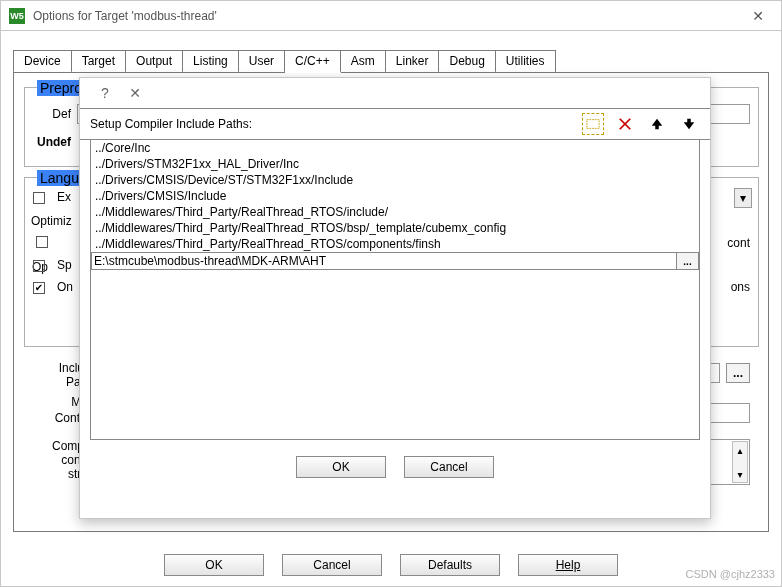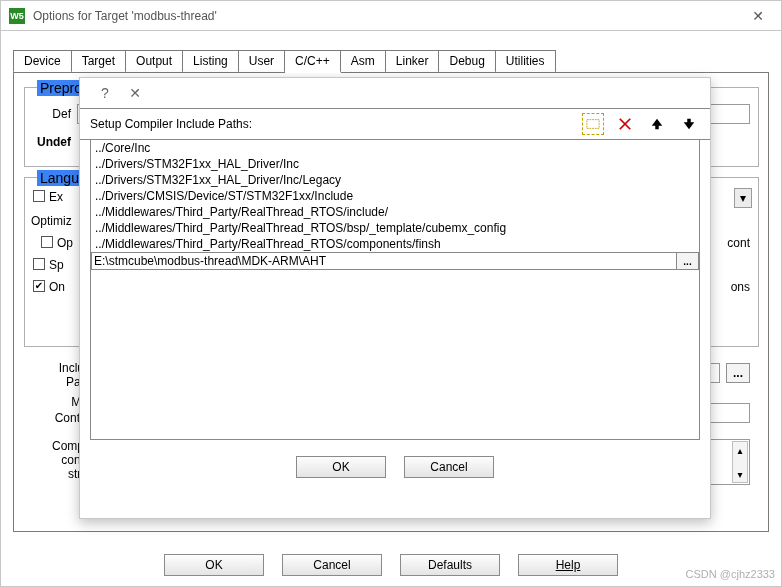--- a/index.html
+++ b/index.html
@@ -20,21 +20,21 @@
 .titlebar .icon{width:16px;height:16px;background:#2a8a2a;margin-right:8px;display:inline-flex;align-items:center;justify-content:center;color:#fff;font-weight:bold;font-size:9px;}
 .titlebar .title{flex:1;}
 .titlebar .closex{width:30px;text-align:center;font-size:14px;color:#555;}
 .tabs{display:flex;padding:4px 4px 0 12px;margin-top:14px;}
 .tab{border:1px solid #7a7a7a;border-bottom:2px solid #fff;padding:3px 10px 3px 10px;background:#fff;margin-right:0;position:relative;top:1px;}
 .tab+.tab{border-left:none;}
 .tab.active{z-index:2;border-top:1px solid #7a7a7a;}
 .tabpanel{border:1px solid #7a7a7a;margin:0 12px;height:460px;position:relative;}
 .groupbox{position:absolute;border:1px solid var(--gray-line);}
 .groupbox .legend{position:absolute;top:-8px;left:12px;background:#3b82f6;padding:0 3px;font-size:14px;}
-.chk{display:inline-flex;align-items:flex-start;gap:4px;}
+.chk{display:inline-flex;align-items:flex-end;gap:12px;}
 .chk .box{width:12px;height:12px;border:1px solid #555;display:inline-flex;align-items:center;justify-content:center;font-size:10px;line-height:10px;}
 .field-row{display:flex;align-items:center;margin:4px 0;}
 .field-row .lbl{width:60px;text-align:right;padding-right:6px;}
 .fake-input{border:1px solid var(--field-border);height:20px;flex:1;background:#fff;}
 .combo{border:1px solid var(--field-border);height:20px;width:22px;background:#ececec;}
 .combo-btn{display:flex;}
 .dots{border:1px solid #909090;width:24px;height:20px;display:inline-flex;align-items:center;justify-content:center;font-weight:bold;background:#f4f4f4;}
 .vscroll{position:absolute;right:2px;width:16px;border:1px solid #c0c0c0;background:#f4f4f4;}
 .vscroll .arrow{height:16px;display:flex;align-items:center;justify-content:center;font-size:10px;}
 .bottom-buttons{position:absolute;bottom:10px;left:0;right:0;display:flex;justify-content:center;gap:18px;}
@@ -106,21 +106,21 @@
       <div style="position:absolute;left:8px;top:12px;" class="chk">
         <span class="box"></span>
         <span class="cut">Ex</span>
       </div>
       <div style="position:absolute;right:6px;top:10px;" class="combo-btn">
         <div class="combo" style="width:18px;display:flex;align-items:center;justify-content:center;">▾</div>
       </div>
 
       <div style="position:absolute;left:6px;top:36px;" class="cut">Optimiz</div>
 
-      <div style="position:absolute;left:16px;top:58px;" class="chk">
+      <div style="position:absolute;left:7px;top:58px;flex-direction:column;" class="chk">
         <span class="box"></span>
         <span class="cut">Op</span>
       </div>
       <div style="position:absolute;right:8px;top:58px;" class="cut">cont</div>
 
       <div style="position:absolute;left:8px;top:80px;" class="chk">
         <span class="box"></span>
         <span class="cut">Sp</span>
       </div>
 
@@ -186,22 +186,22 @@
       <span class="toolbar-btn">
         <svg viewBox="0 0 16 16">
             <polygon points="8,14 14,6 10,6 10,2 6,2 6,6 2,6" fill="#000"></polygon>
           </svg>
       </span>
     </div>
 
     <div class="listbox">
       <div class="list-item">../Core/Inc</div>
       <div class="list-item">../Drivers/STM32F1xx_HAL_Driver/Inc</div>
-      <div class="list-item">../Drivers/STM32F1xx_HAL_Driver/Inc/Legacy</div>
       <div class="list-item">../Drivers/CMSIS/Device/ST/STM32F1xx/Include</div>
+      <div class="list-item">../Drivers/CMSIS/Include</div>
       <div class="list-item">../Middlewares/Third_Party/RealThread_RTOS/include/</div>
       <div class="list-item">../Middlewares/Third_Party/RealThread_RTOS/bsp/_template/cubemx_config</div>
       <div class="list-item">../Middlewares/Third_Party/RealThread_RTOS/components/finsh</div>
       <div class="list-edit-row">
         <input value="E:\stmcube\modbus-thread\MDK-ARM\AHT" style="">
         <span class="dots">...</span>
       </div>
     </div>
 
     <div class="modal-buttons">

